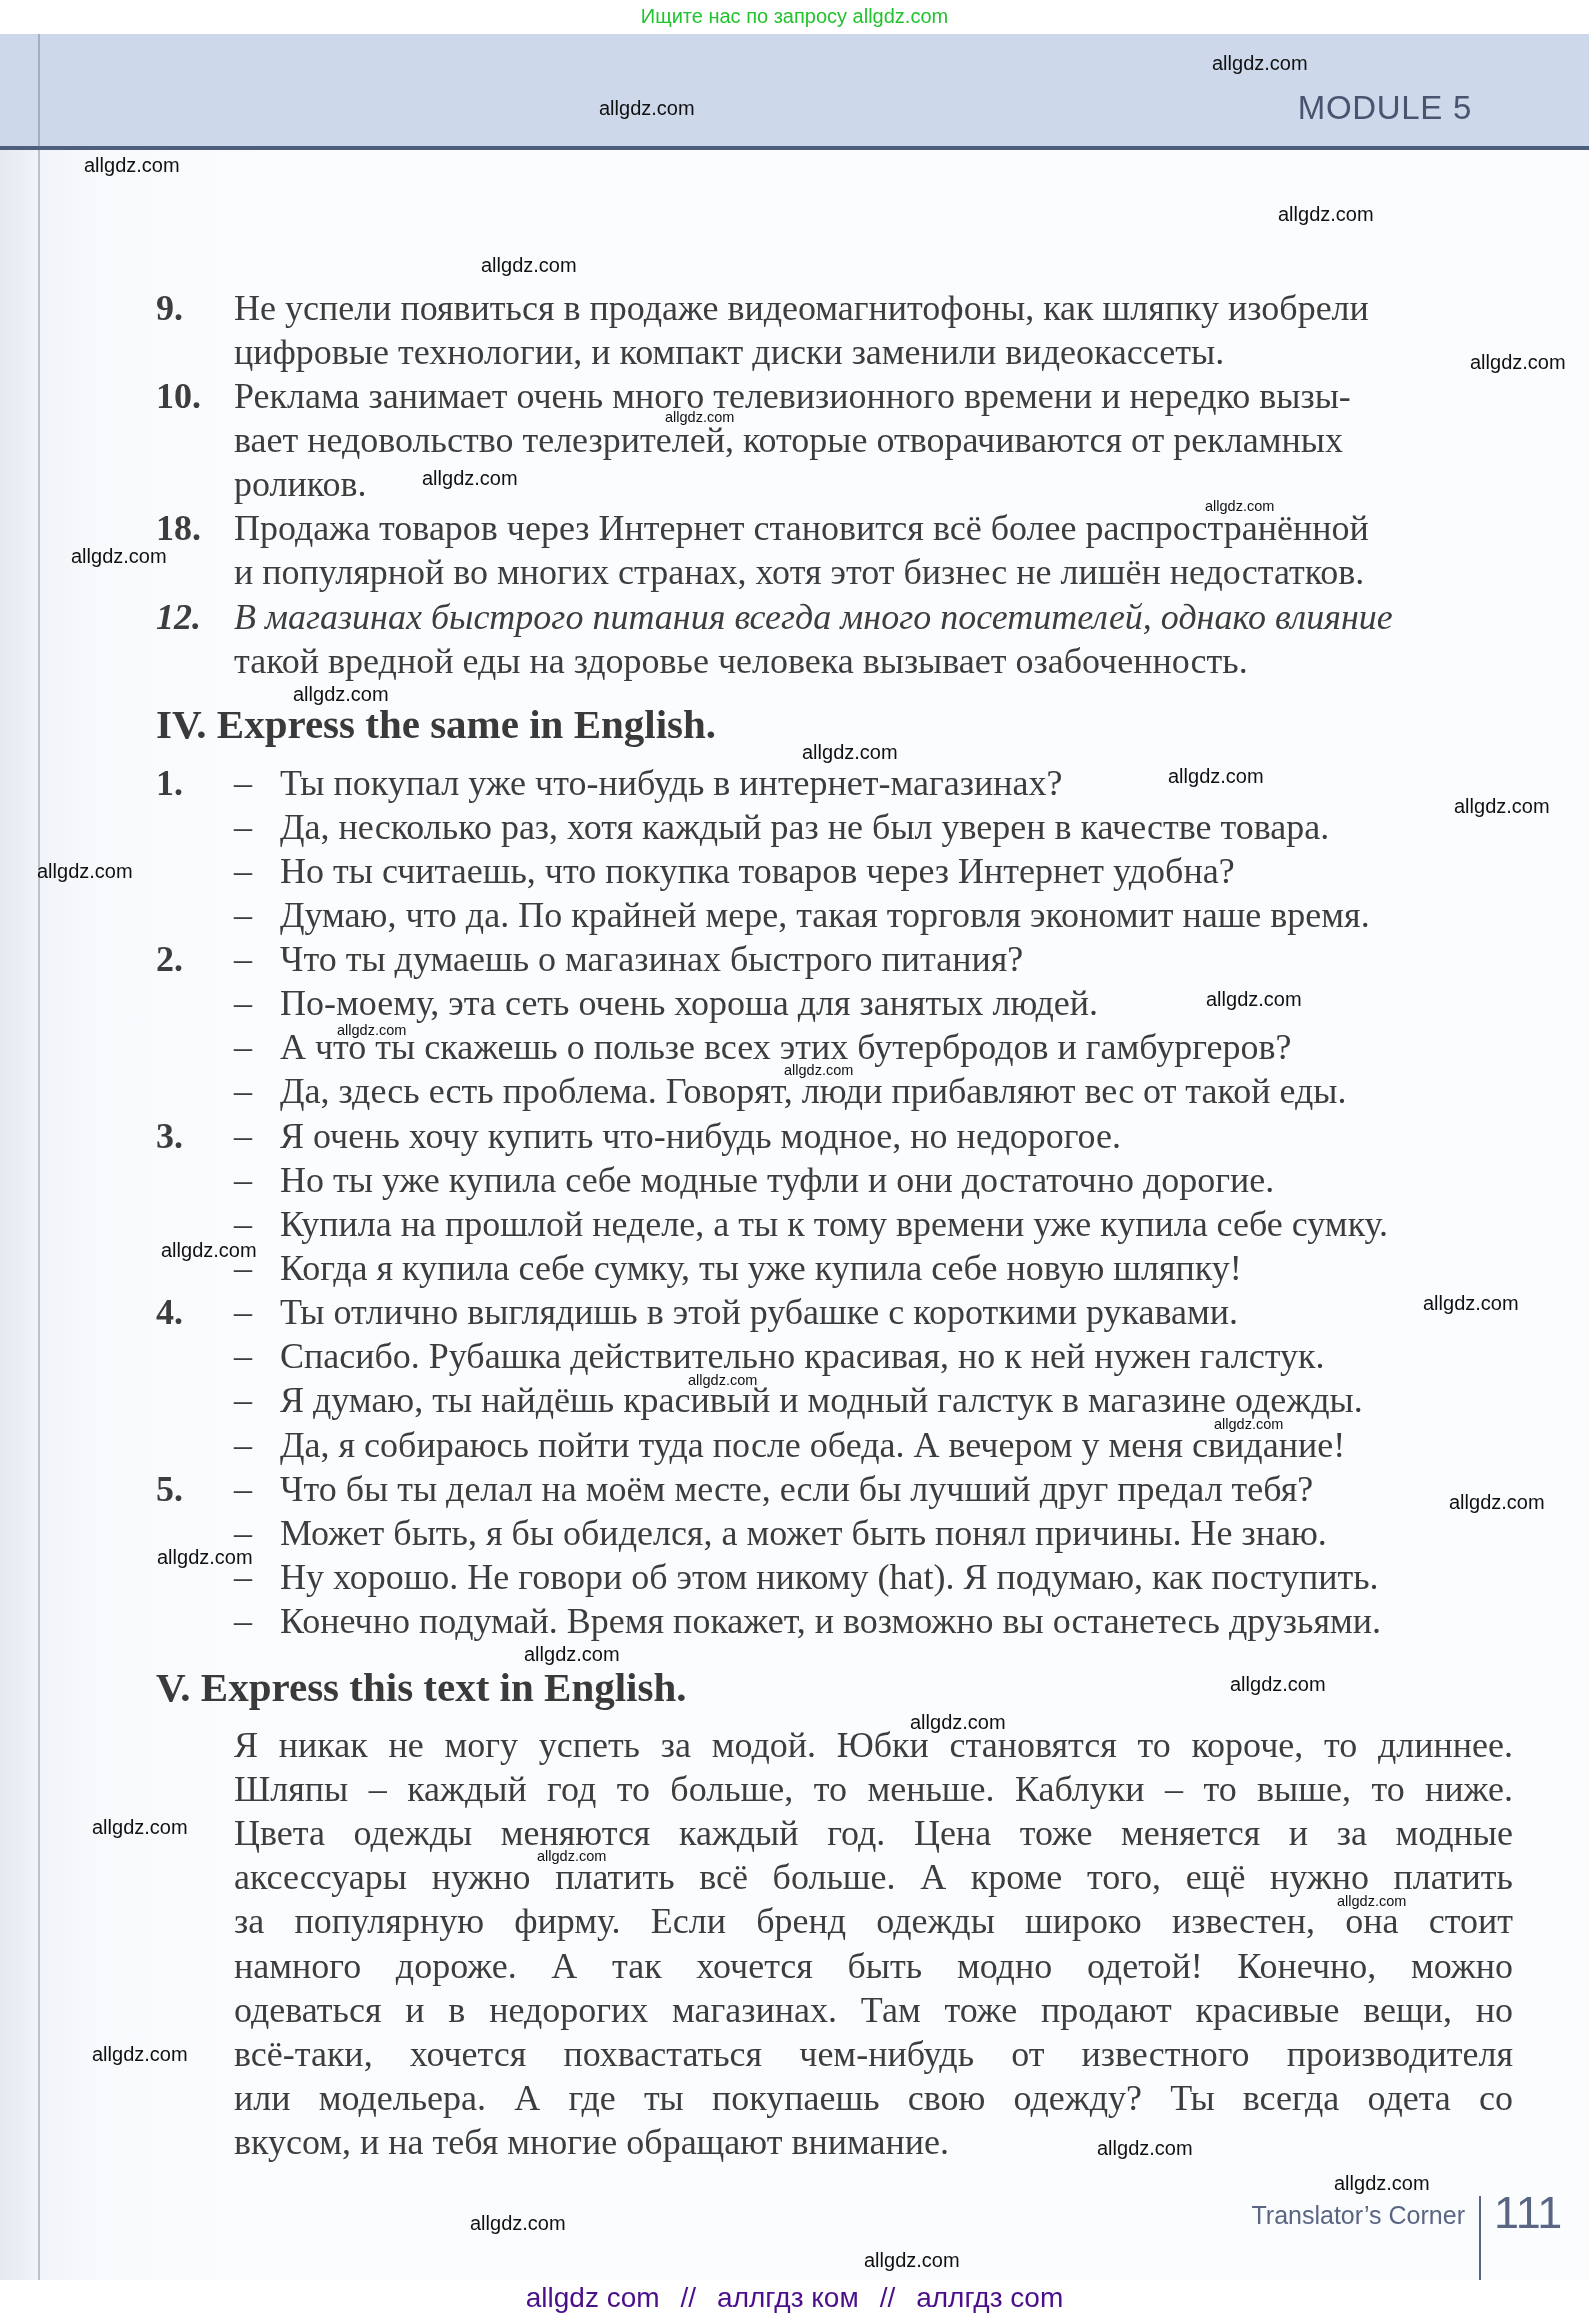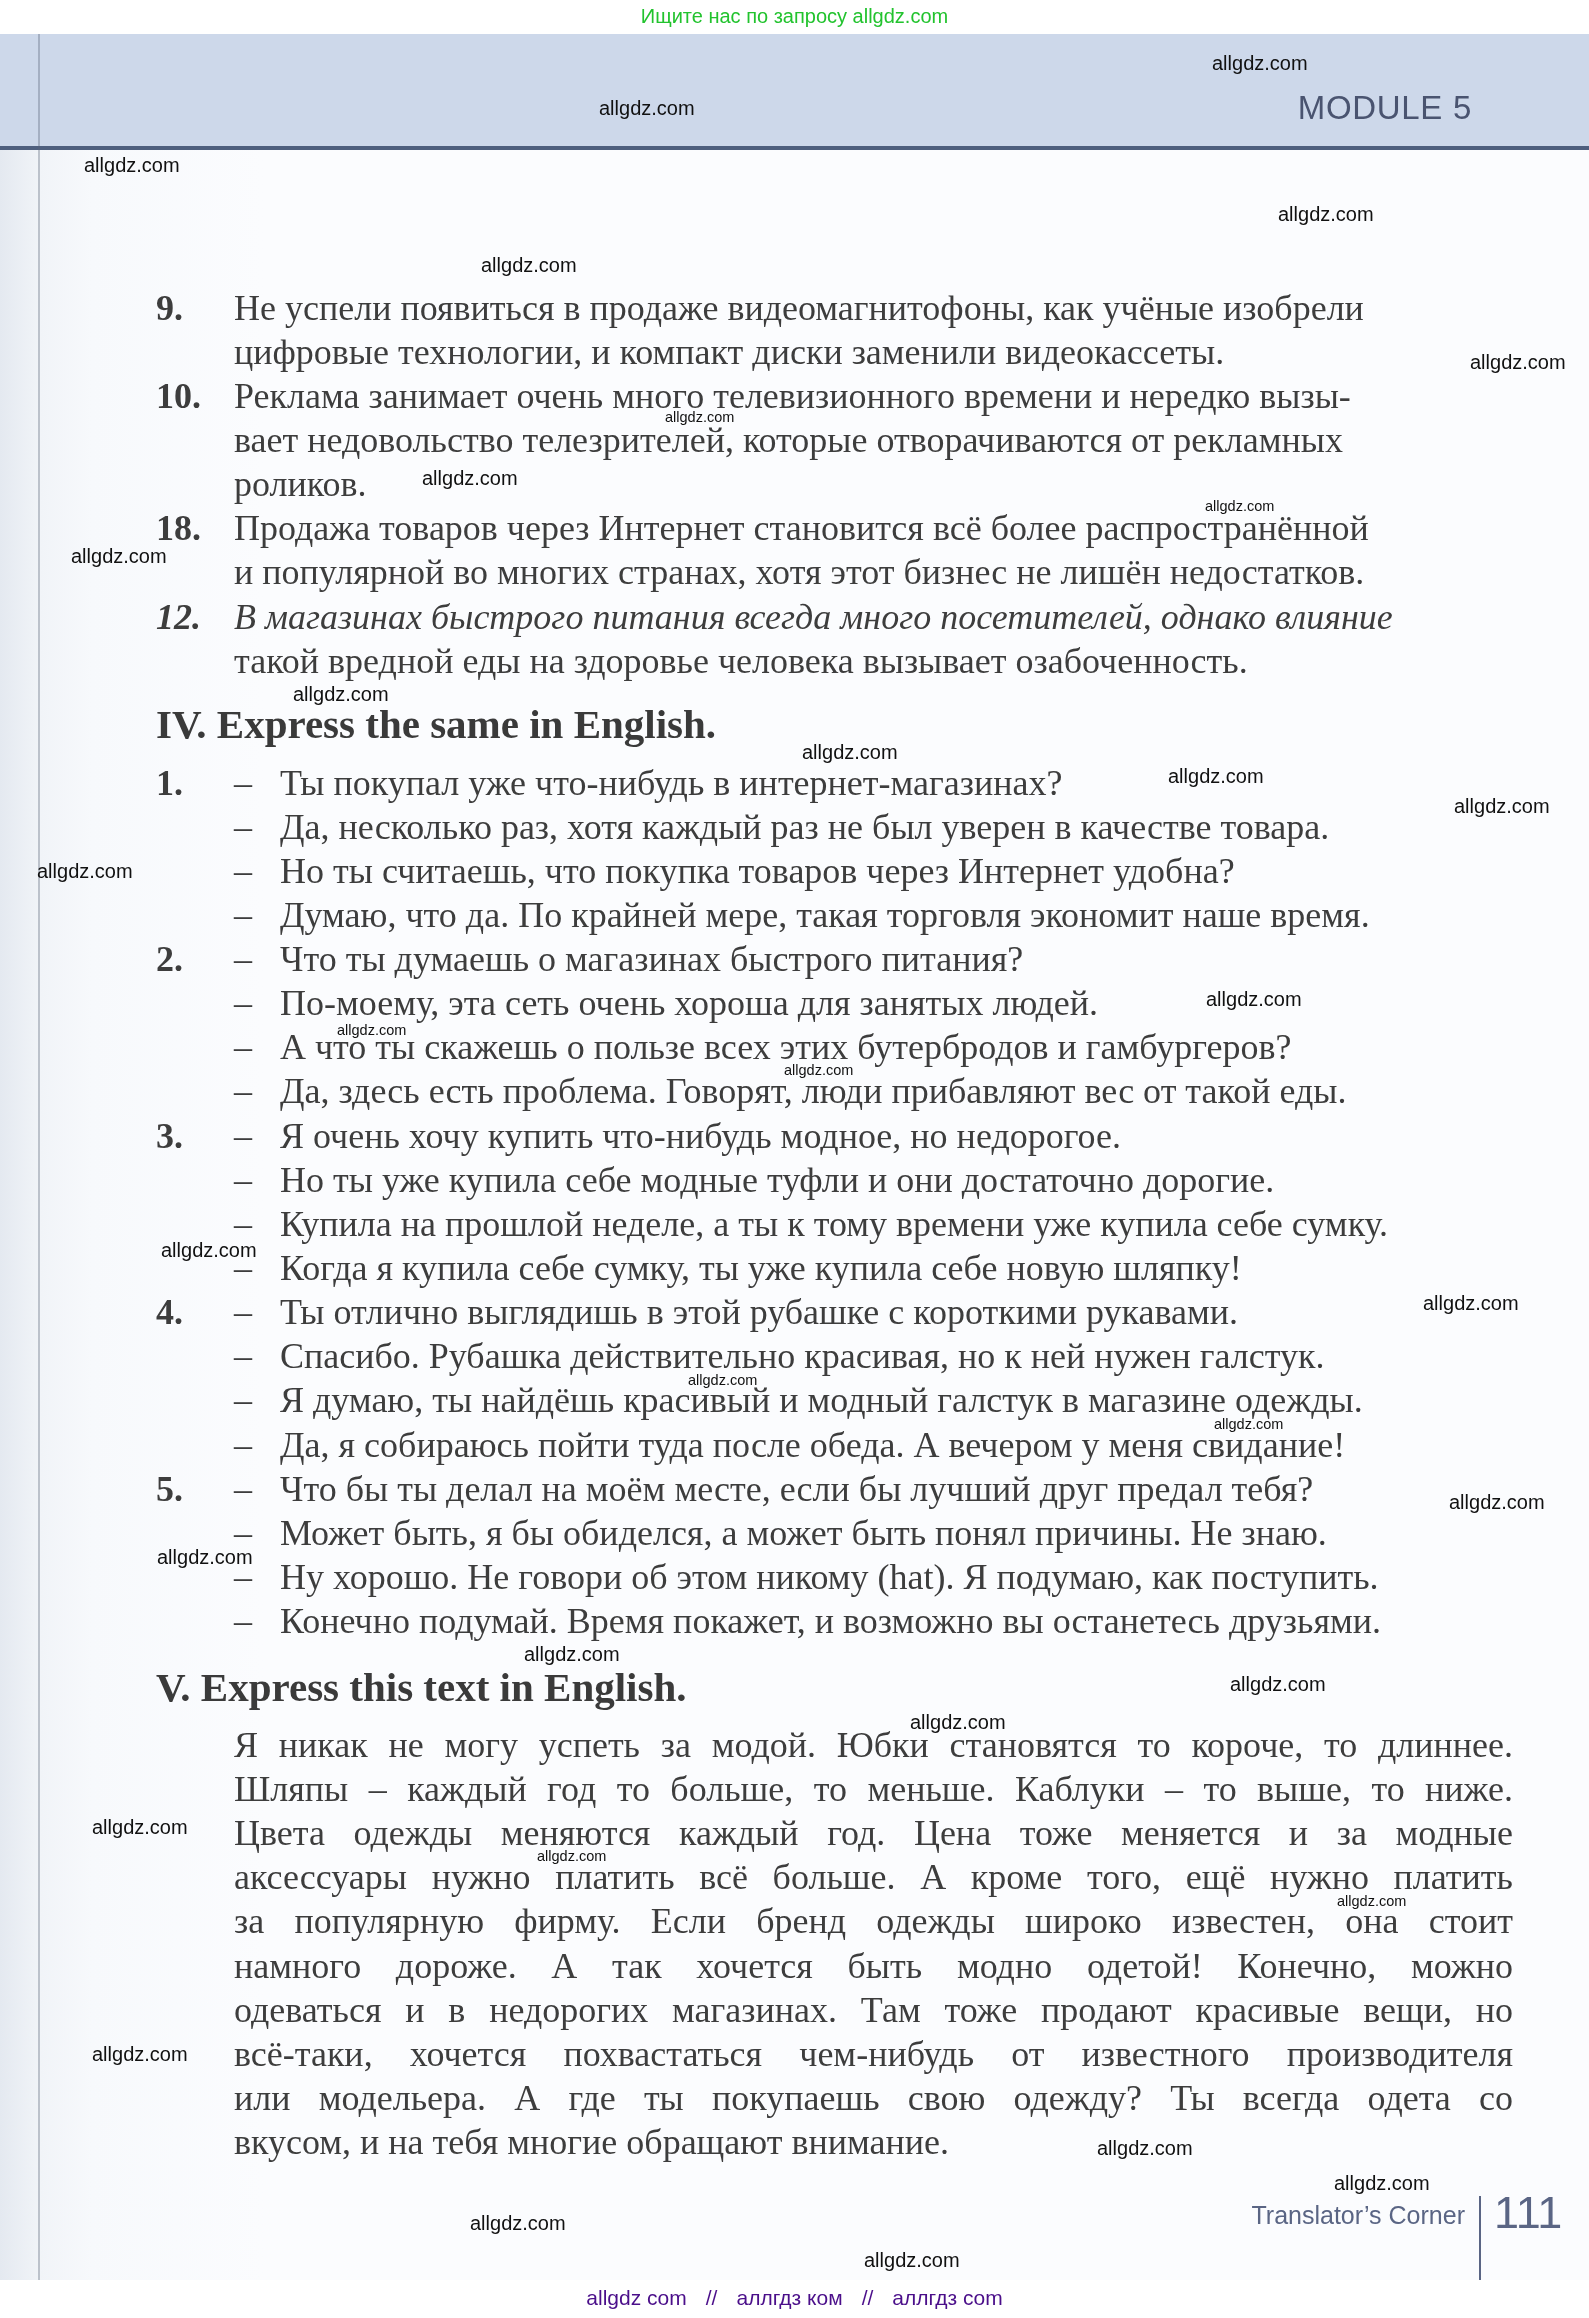--- a/index.html
+++ b/index.html
@@ -56,21 +56,21 @@
   .page-number {
     position: absolute; left: 1494px; top: 2153px;
     font-family: "Liberation Sans", sans-serif; font-size: 45px; color: #5a6584;
   }
   .wm {
     position: absolute; font-family: "Liberation Sans", sans-serif; font-size: 20px; color: #111111; white-space: nowrap;
   }
   .wm.small { font-size: 14.5px; }
   .bottom-links {
     position: absolute; left: 0; top: 2280px; width: 1589px; height: 38px; text-align: center;
-    font-family: "Liberation Sans", sans-serif; font-size: 21px; line-height: 36px; background: #ffffff;
+    font-family: "Liberation Sans", sans-serif; font-size: 28px; line-height: 36px; background: #ffffff;
   }
   .bottom-links span { margin: 0 6.6px; }
 </style>
 </head>
 <body>
 
 <div class="top-banner">
   <span style="color:#22c32e;text-align:center;">Ищите нас по запросу allgdz.com</span>
 </div>
 
@@ -78,21 +78,21 @@
   <div class="header-band"></div>
   <div class="header-rule"></div>
   <div class="fold-line"></div>
   <div class="module-label">MODULE 5</div>
 
   <div class="content">
 
     <div>
       <div class="line" style="top:252px;">
         <span class="num">9.</span>
-        <span class="txt-num">Не успели появиться в продаже видеомагнитофоны, как учёные изобрели</span>
+        <span class="txt-num">Не успели появиться в продаже видеомагнитофоны, как шляпку изобрели</span>
       </div>
       <div class="line" style="top:296px;">
         <span class="txt-num" style="text-align:center;">цифровые технологии, и компакт диски заменили видеокассеты.</span>
       </div>
     </div>
 
     <div>
       <div class="line" style="top:340px;">
         <span class="num">10.</span>
         <span class="txt-num">Реклама занимает очень много телевизионного времени и нередко вызы-</span>

